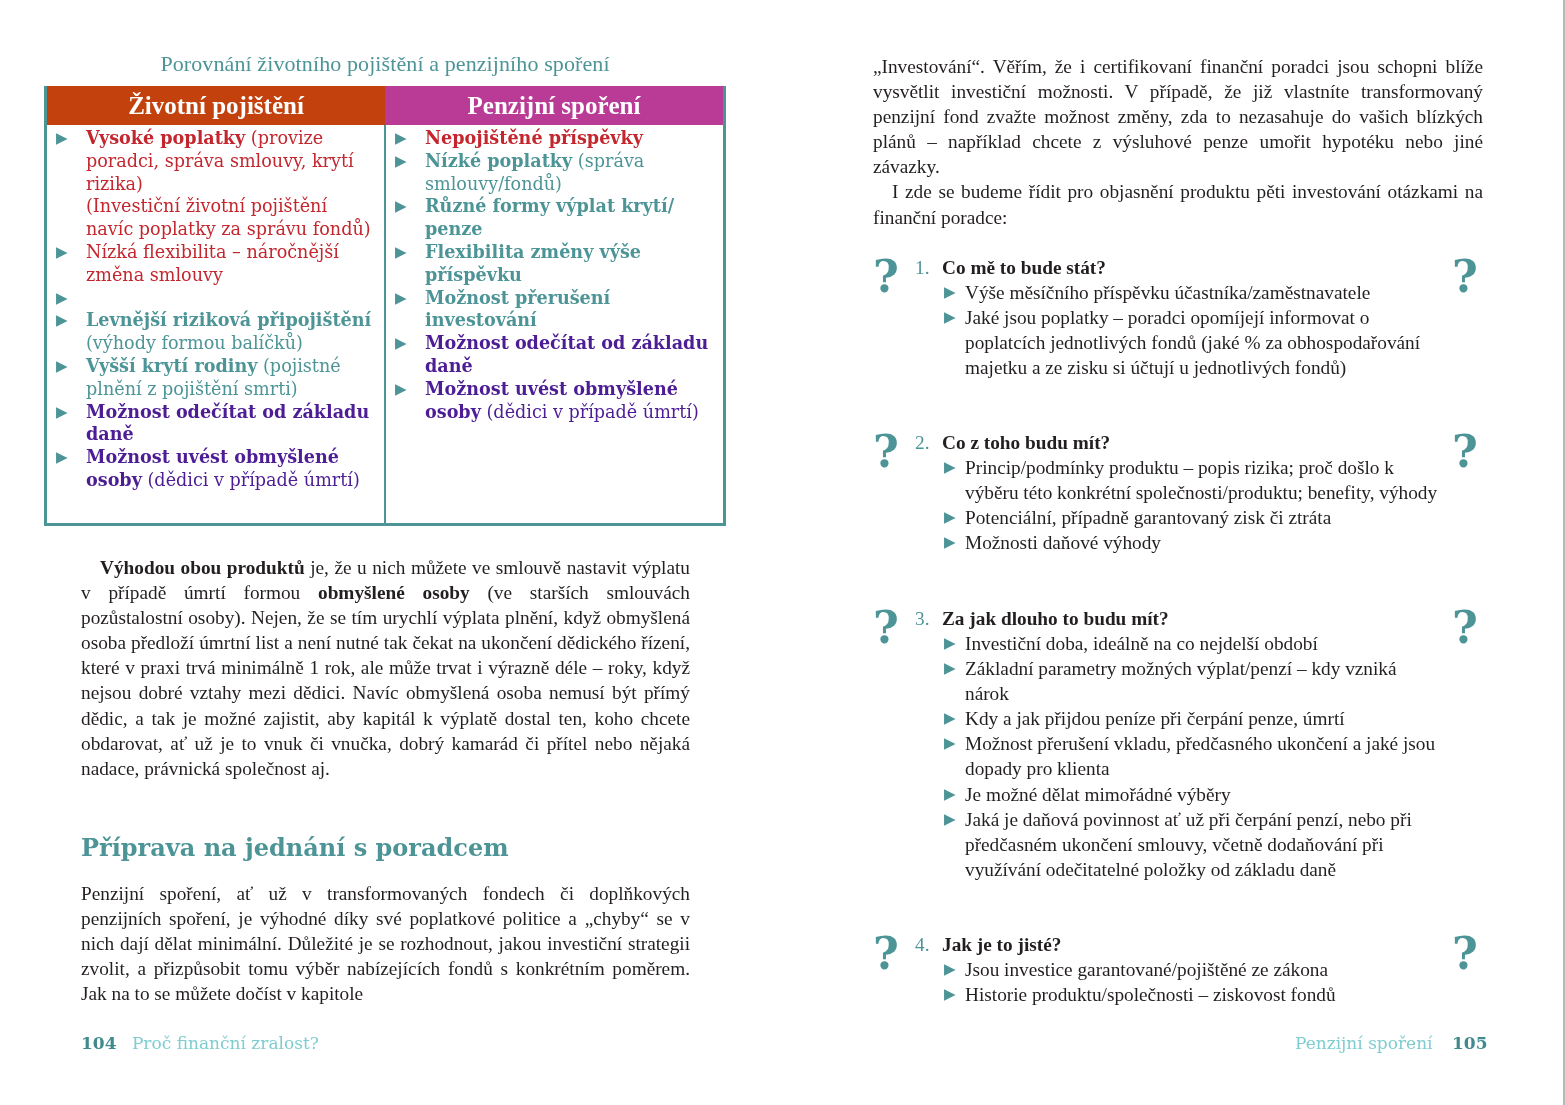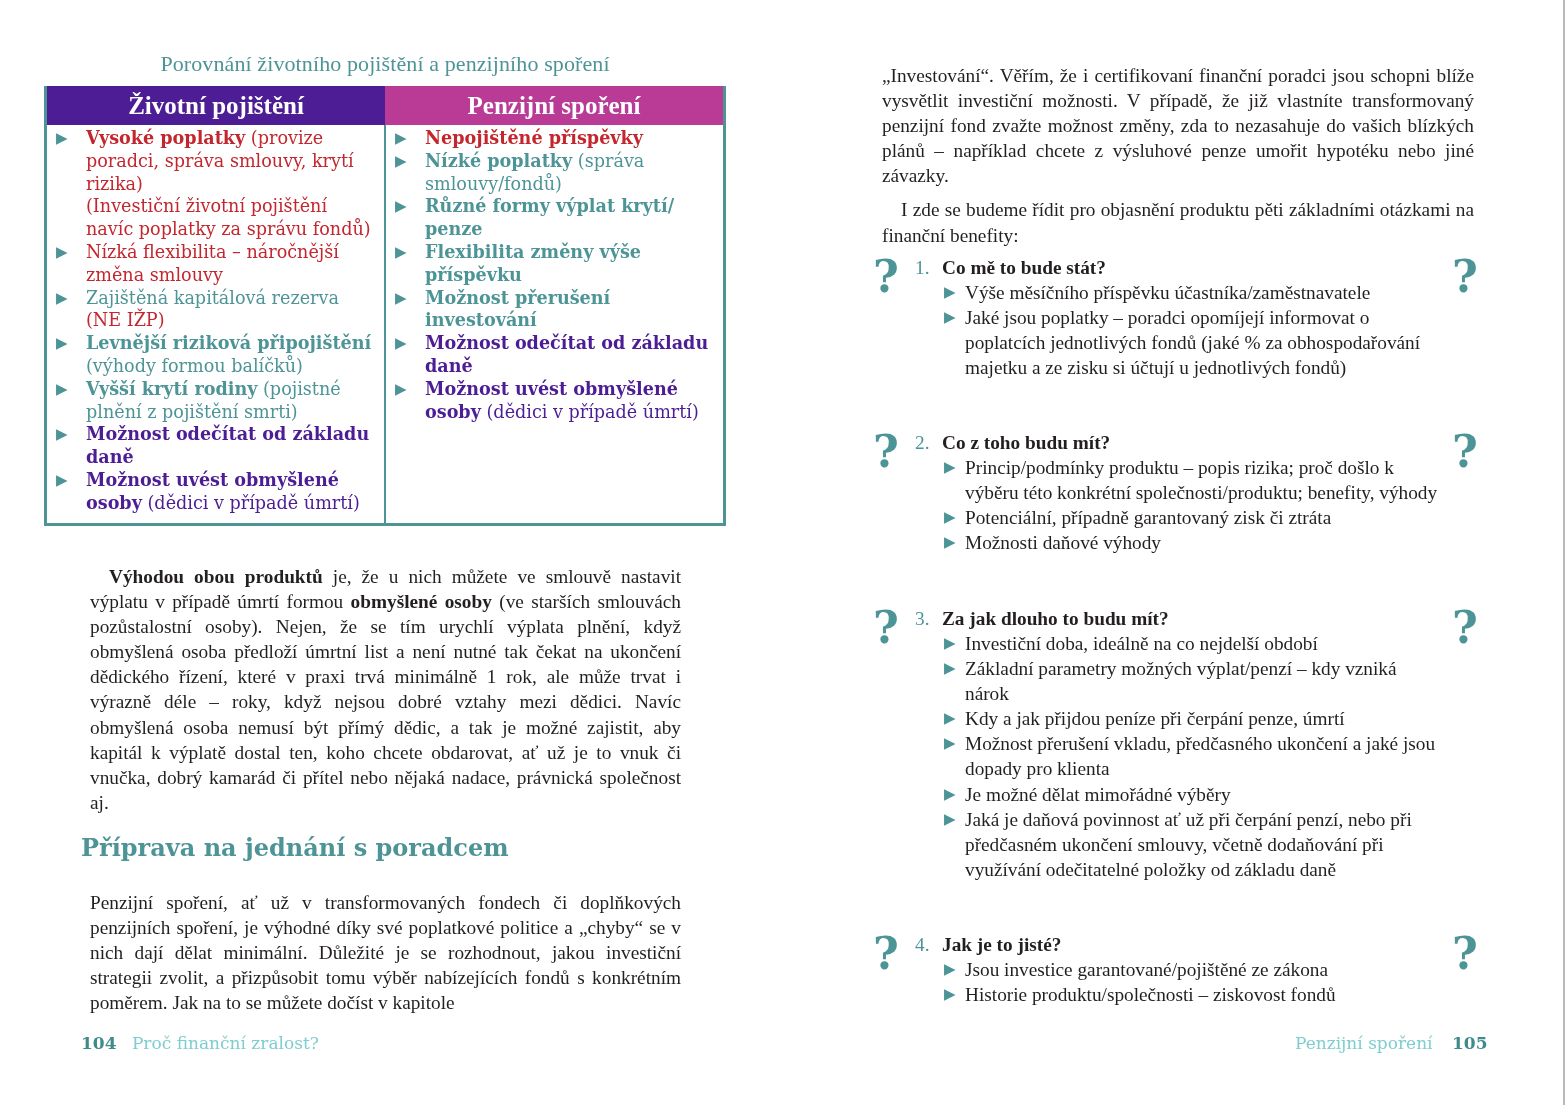--- a/index.html
+++ b/index.html
@@ -17,41 +17,41 @@
     }
     .cmp-table {
       position: absolute; left: 44px; top: 86px; width: 682px; height: 440px;
       box-sizing: border-box; border: 3px solid #4d9497; border-top: none;
     }
     .cmp-head { display: flex; height: 39px; }
     .cmp-head .h {
       flex: 1; color: #fff; text-align: center; font-family: "Liberation Serif", serif; font-weight: bold;
       font-size: 25px; line-height: 40px;
     }
-    .cmp-head .h.left { background: #4c1d95; }
+    .cmp-head .h.left { background: #c2410c; }
     .cmp-head .h.right { background: #b93b96; }
     .cmp-body { display: flex; height: 398px; }
     .cmp-col { flex: 1; box-sizing: border-box; padding: 2px 6px 0 6px; }
     .cmp-col.left { border-right: 2px solid #4d9497; }
     .cmp-item { display: flex; align-items: flex-start; font-size: 18.5px; line-height: 22.8px; }
     .cmp-item .arrow {
       flex: 0 0 30px; color: #4d9497; font-size: 15px; line-height: 22.8px; padding-left: 3px;
       font-family: "DejaVu Sans", sans-serif;
     }
     .cmp-item .txt { flex: 1; font-family: "DejaVu Serif", serif; font-size: 17.6px; }
     .red { color: #c4262e; }
     .teal { color: #4d9497; }
     .dark { color: #4c1d95; }
     b { font-weight: bold; }
 
     .body-text {
       position: absolute; left: 81px; width: 609px; font-family: "Liberation Serif", serif; font-size: 19.3px;
       line-height: 25.1px; text-align: justify; color: #231f20;
     }
-    .body-text p { margin: 9px; }
+    .body-text p { margin: 0; }
     .indent { text-indent: 19px; }
     .section-heading {
       position: absolute; left: 81px; top: 833px; font-family: "DejaVu Serif", serif; font-weight: bold;
       font-size: 24px; color: #4d9497;
     }
     .folio { position: absolute; top: 1033px; font-family: "DejaVu Serif", serif; font-size: 17px; }
     .folio .num { color: #3f8a8d; font-weight: bold; text-align: center; }
     .folio .run { color: #7ecdd0; }
 
     
@@ -86,21 +86,20 @@
           <div class="cmp-item">
             <span class="arrow">▶</span>
             <span class="txt red"><b>Vysoké poplatky</b><span> (provize poradci, správa smlouvy, krytí rizika)</span><br><span class="red">(Investiční životní pojištění navíc poplatky za správu fondů)</span></span>
           </div>
           <div class="cmp-item">
             <span class="arrow">▶</span>
             <span class="txt red"><span>Nízká flexibilita – náročnější změna smlouvy</span></span>
           </div>
           <div class="cmp-item">
             <span class="arrow">▶</span>
-            <span class="txt teal"><span>Zajištěná kapitálová rezerva</span><br><span class="red">(NE IŽP)</span></span>
           </div>
           <div class="cmp-item">
             <span class="arrow">▶</span>
             <span class="txt teal"><b>Levnější riziková připojištění</b><span> (výhody formou balíčků)</span></span>
           </div>
           <div class="cmp-item">
             <span class="arrow">▶</span>
             <span class="txt teal"><b>Vyšší krytí rodiny</b><span> (pojistné plnění z pojištění smrti)</span></span>
           </div>
           <div class="cmp-item">
@@ -157,21 +156,21 @@
 
   <div class="folio" style="left:81px;">
     <span class="num">104</span>
     <span class="run" style="margin-left:10px;">Proč finanční zralost?</span>
   </div>
 </div>
 
 <div>
   <div class="body-text" style="left:873px; width:610px; top:54px;">
     <p>„Investování“. Věřím, že i certifikovaní finanční poradci jsou schopni blíže vysvětlit investiční možnosti. V případě, že již vlastníte transformovaný penzijní fond zvažte možnost změny, zda to nezasahuje do vašich blízkých plánů – například chcete z výsluhové penze umořit hypotéku nebo jiné závazky.</p>
-    <p class="indent">I zde se budeme řídit pro objasnění produktu pěti základními otázkami na finanční benefity:</p>
+    <p class="indent">I zde se budeme řídit pro objasnění produktu pěti investování otázkami na finanční poradce:</p>
   </div>
   <div id="questions">
       <div class="q-block" style="top: 255px;">
         <div class="q-mark" style="left: 3px; top: 0px;">?</div>
         <div class="q-title-row"><span class="q-num">1.</span><span class="q-title">Co mě to bude stát?</span></div>
         <div class="q-list">
           <div class="q-li">
             <span class="arrow">▶</span>
             <span class="t">Výše měsíčního příspěvku účastníka/zaměstnavatele</span>
           </div>

